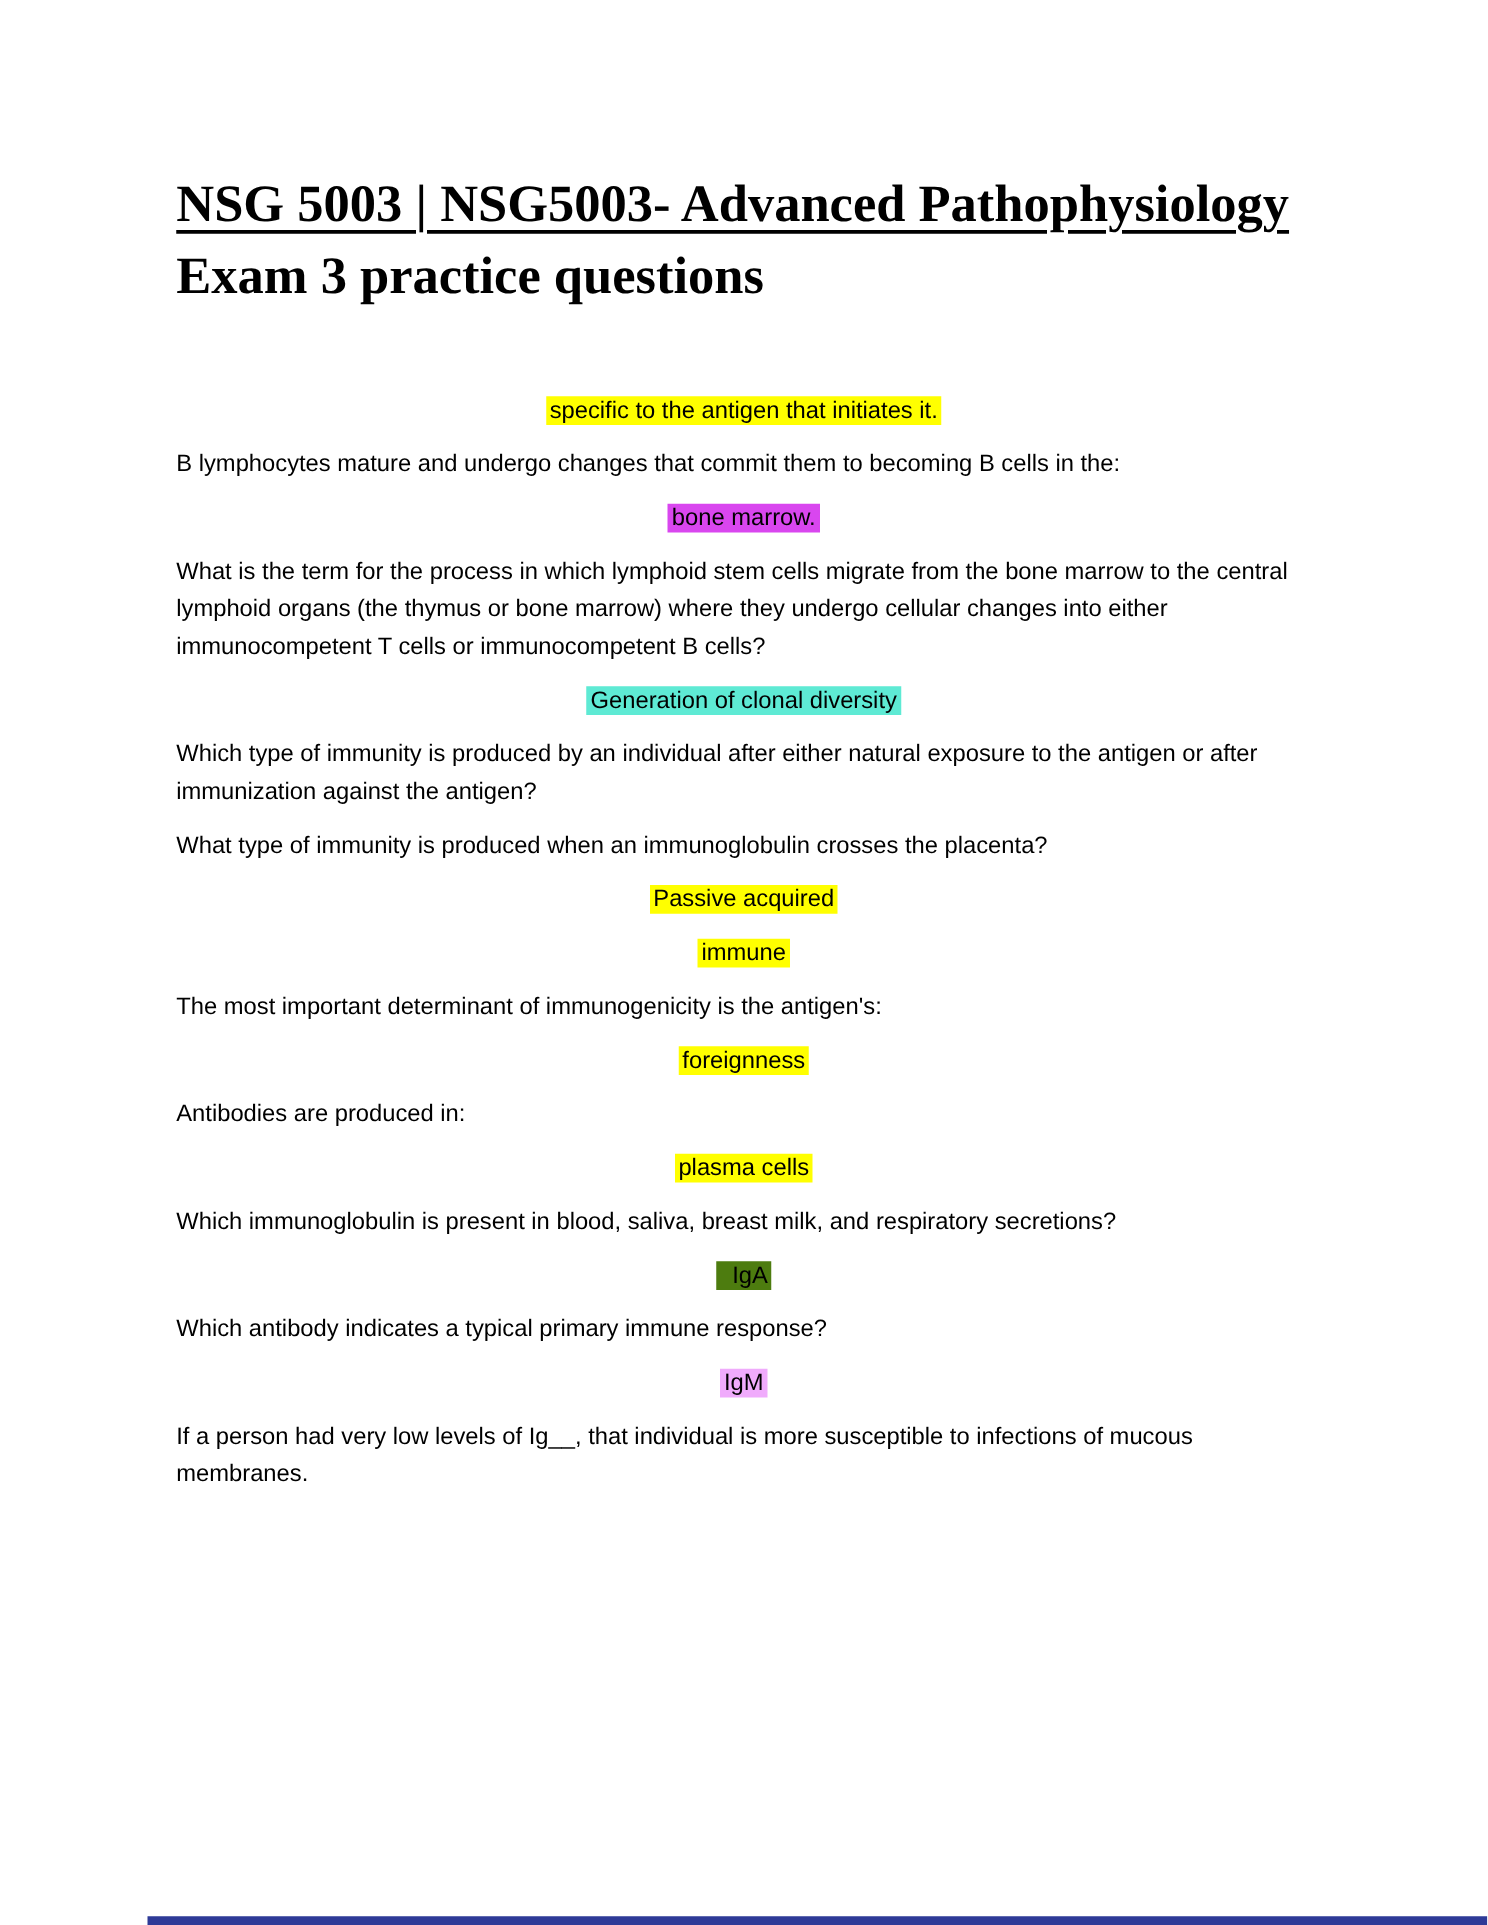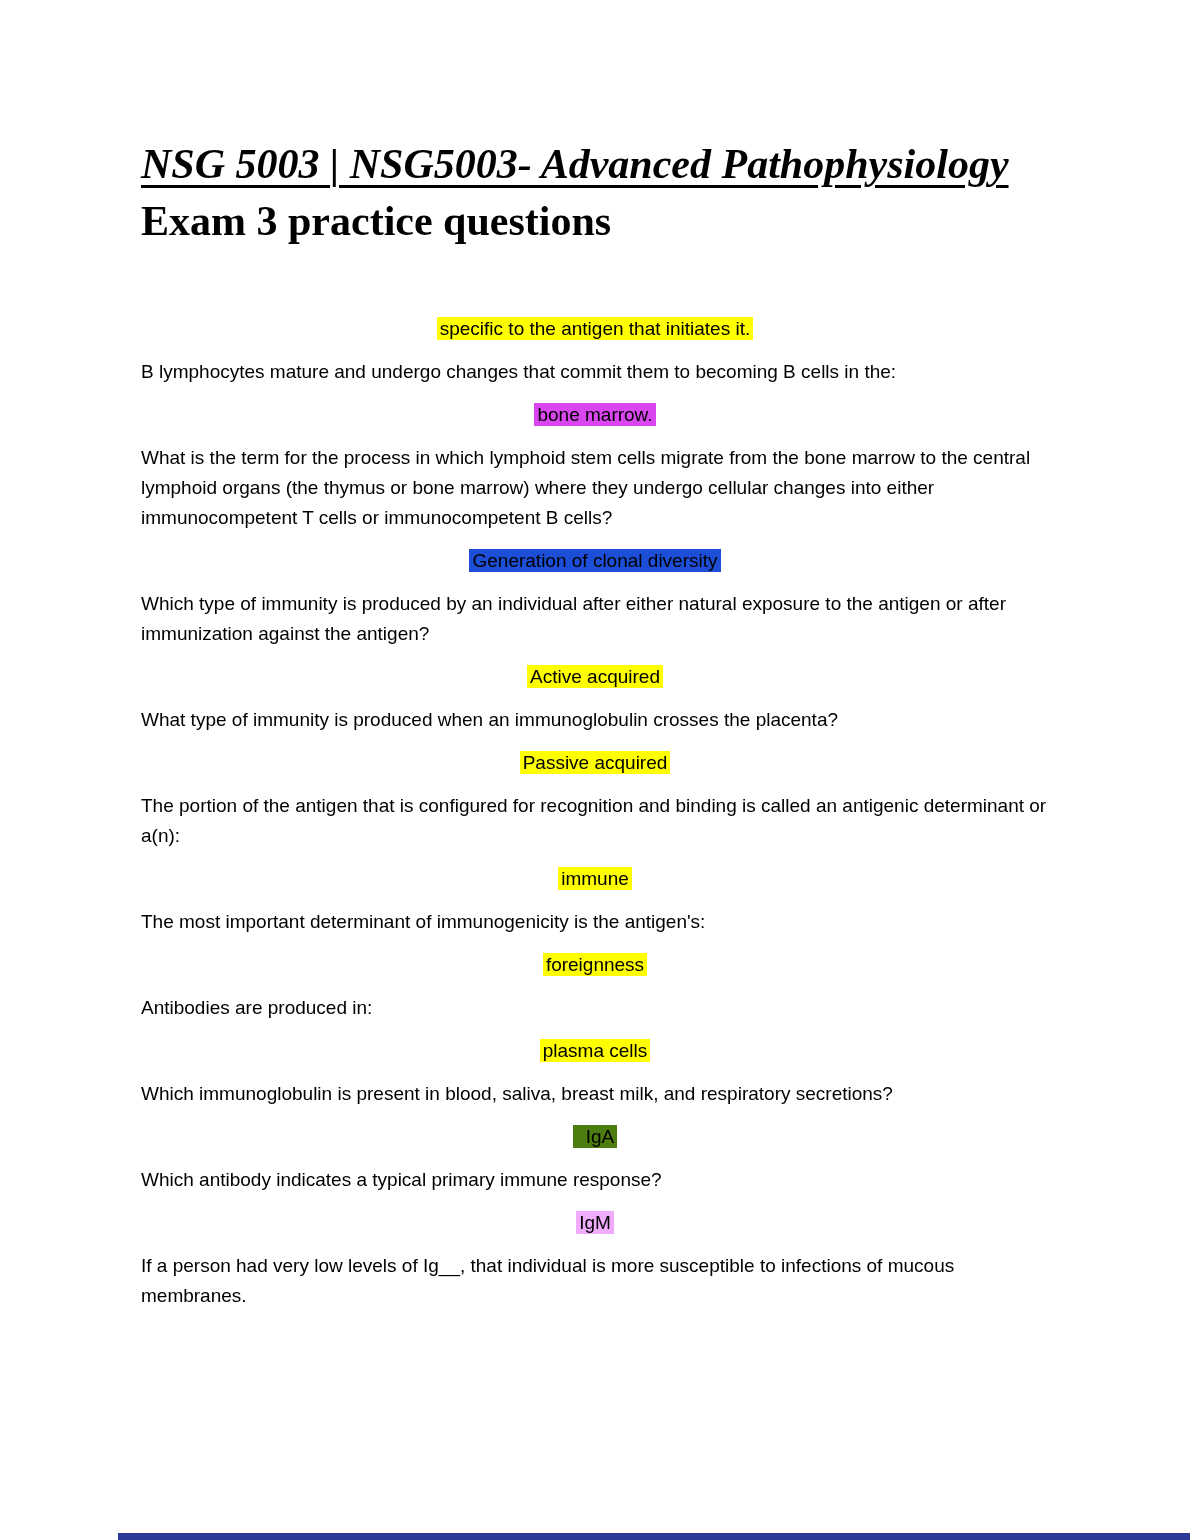--- a/index.html
+++ b/index.html
@@ -27,21 +27,20 @@
     font-weight: bold;
     font-size: 42px;
     line-height: 1.36;
     color: #000000;
     letter-spacing: 0px;
   }
   .doc-title .u {
     text-decoration: underline;
     text-decoration-thickness: 3px;
     text-underline-offset: 7px;
-    font-style: italic;
   }
   .question {
     margin: 0 0 13px 0;
     font-family: "Liberation Sans", "DejaVu Sans", sans-serif;
     font-size: 19px;
     line-height: 30px;
     color: #000000;
   }
   .answer {
     margin: 0 0 13px 0;
@@ -69,26 +68,24 @@
 <body>
 
 <div class="page">
   <div class="content">
     <h1 class="doc-title"><span class="u">NSG 5003 | NSG5003- Advanced Pathophysiology</span><span> Exam 3 practice questions</span></h1>
     <div id="qa-list">
         <p class="answer"><mark style="background: rgb(255, 255, 0);">specific to the antigen that initiates it.</mark></p>
         <p class="question">B lymphocytes mature and undergo changes that commit them to becoming B cells in the:</p>
         <p class="answer"><mark style="background: #d946ef;">bone marrow.</mark></p>
         <p class="question">What is the term for the process in which lymphoid stem cells migrate from the bone marrow to the central lymphoid organs (the thymus or bone marrow) where they undergo cellular changes into either immunocompetent T cells or immunocompetent B cells?</p>
-        <p class="answer"><mark style="background: #1d4ed8;">Generation of clonal diversity</mark></p>
+        <p class="answer"><mark style="background: #5eead4;">Generation of clonal diversity</mark></p>
         <p class="question">Which type of immunity is produced by an individual after either natural exposure to the antigen or after immunization against the antigen?</p>
-        <p class="answer"><mark style="background: rgb(255, 255, 0);">Active acquired</mark></p>
         <p class="question">What type of immunity is produced when an immunoglobulin crosses the placenta?</p>
         <p class="answer"><mark style="background: rgb(255, 255, 0);">Passive acquired</mark></p>
-        <p class="question">The portion of the antigen that is configured for recognition and binding is called an antigenic determinant or a(n):</p>
         <p class="answer"><mark style="background: rgb(255, 255, 0);">immune</mark></p>
         <p class="question">The most important determinant of immunogenicity is the antigen's:</p>
         <p class="answer"><mark style="background: rgb(255, 255, 0);">foreignness</mark></p>
         <p class="question">Antibodies are produced in:</p>
         <p class="answer"><mark style="background: rgb(255, 255, 0);">plasma cells</mark></p>
         <p class="question">Which immunoglobulin is present in blood, saliva, breast milk, and respiratory secretions?</p>
         <p class="answer"><mark style="background: #4d7c0f; padding-left: 13px;">IgA</mark></p>
         <p class="question">Which antibody indicates a typical primary immune response?</p>
         <p class="answer"><mark style="background: #f0abfc;">IgM</mark></p>
         <p class="question">If a person had very low levels of Ig__, that individual is more susceptible to infections of mucous membranes.</p>

